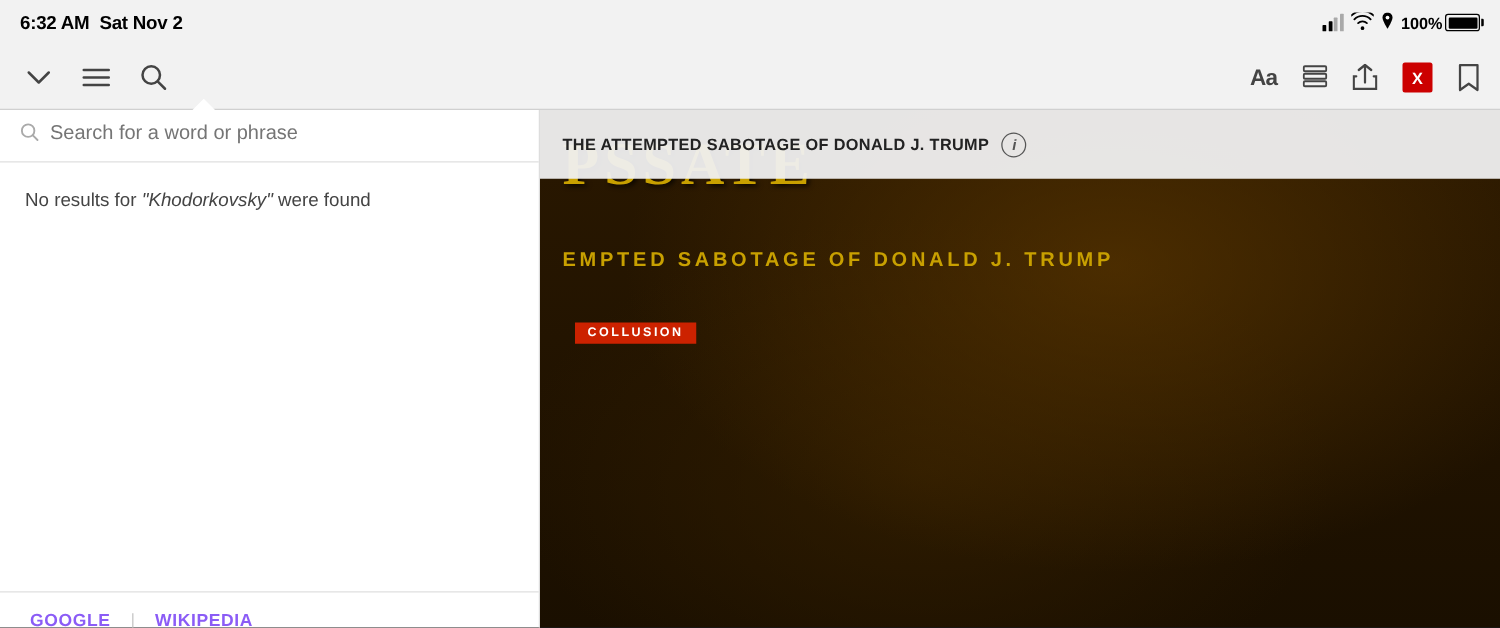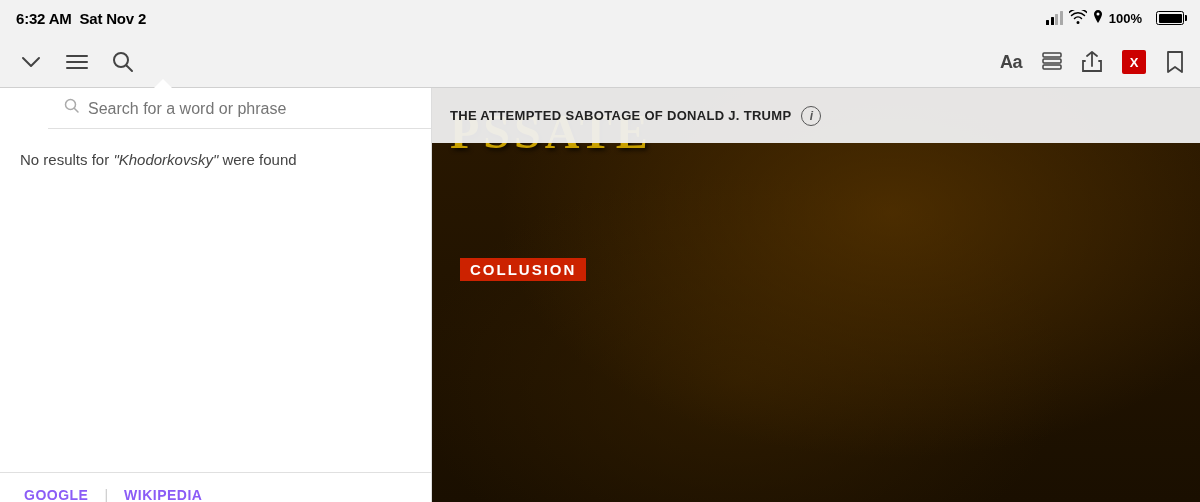--- a/index.html
+++ b/index.html
@@ -60,21 +60,21 @@
     }
 
     .location-icon {
       font-size: 11px;
       color: #000;
     }
 
     .battery-container {
       display: flex;
       align-items: center;
-      gap: 14px;
+      gap: 2px;
     }
 
     .battery-percent {
       font-size: 13px;
       font-weight: 600;
       color: #000;
     }
 
     .battery-icon {
       width: 28px;
@@ -250,21 +250,21 @@
       text-transform: uppercase;
       line-height: 1.4;
     }
 
     .collusion-badge {
       position: absolute;
       top: 170px;
       left: 30px;
       background: #cc2200;
       color: white;
-      font-size: 15px;
+      font-size: 10px;
       font-weight: 700;
       letter-spacing: 2px;
       padding: 3px 10px;
       text-transform: uppercase;
     }
 
     .confidential-text {
       position: absolute;
       bottom: 20px;
       left: 20px;
@@ -297,25 +297,24 @@
       left: 154px;
       width: 0;
       height: 0;
       border-left: 9px solid transparent;
       border-right: 9px solid transparent;
       border-bottom: 9px solid white;
     }
 
     .search-input-row {
       display: flex;
-      align-items: flex-end;
+      align-items: flex-start;
       padding: 10px 16px;
       border-bottom: 1px solid #e0e0e0;
       gap: 8px;
-      margin-left: 48px;
     }
 
     .search-icon-small {
       color: #aaa;
       font-size: 16px;
     }
 
     .search-input {
       flex: 1;
       border: none;
@@ -450,20 +449,21 @@
 <div class="book-title-bar">
   <span class="book-title-text">THE ATTEMPTED SABOTAGE OF DONALD J. TRUMP</span>
   <div class="info-badge">
     <span>i</span>
   </div>
 </div>
 
 <div class="book-bg">
   <div class="book-bg-overlay"></div>
   <div class="book-title-large">PSSATE</div>
+  <div class="book-subtitle">EMPTED SABOTAGE OF DONALD J. TRUMP</div>
   <div class="collusion-badge">COLLUSION</div>
 </div>
 
 <div class="search-panel">
   <div class="search-input-row">
     <span class="search-icon-small">
       <svg width="16" height="16" viewBox="0 0 16 16" fill="none">
         <circle cx="6.5" cy="6.5" r="5" stroke="#aaa" stroke-width="1.5"></circle>
         <path d="M10.5 10.5L14 14" stroke="#aaa" stroke-width="1.5" stroke-linecap="round"></path>
       </svg>

